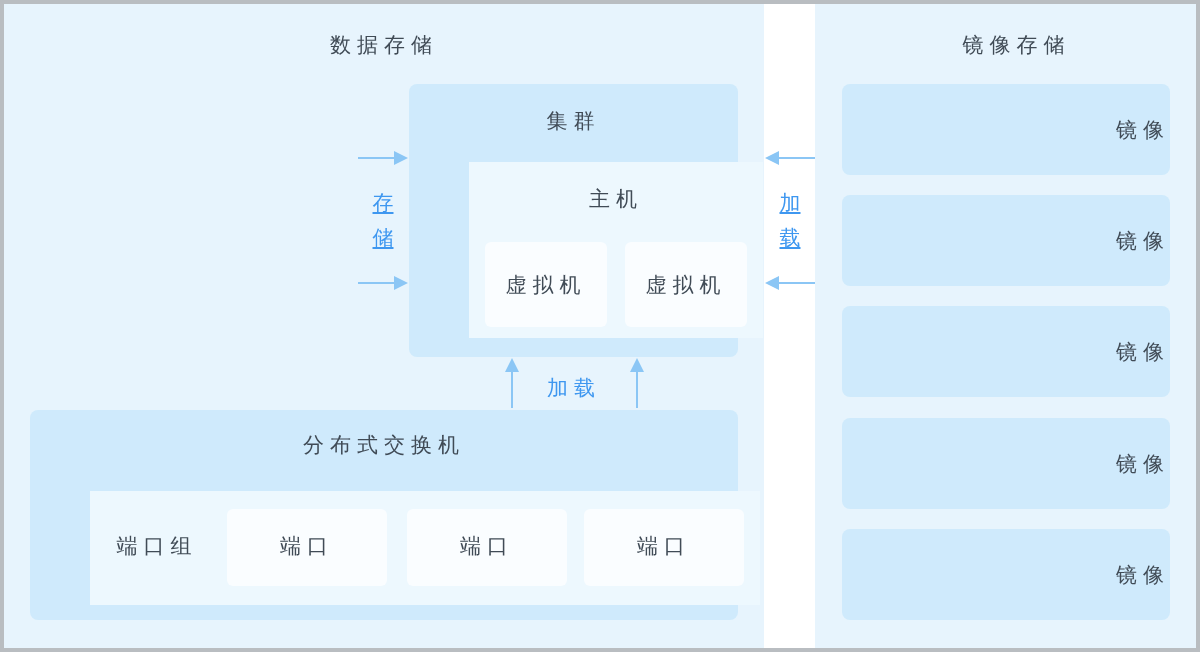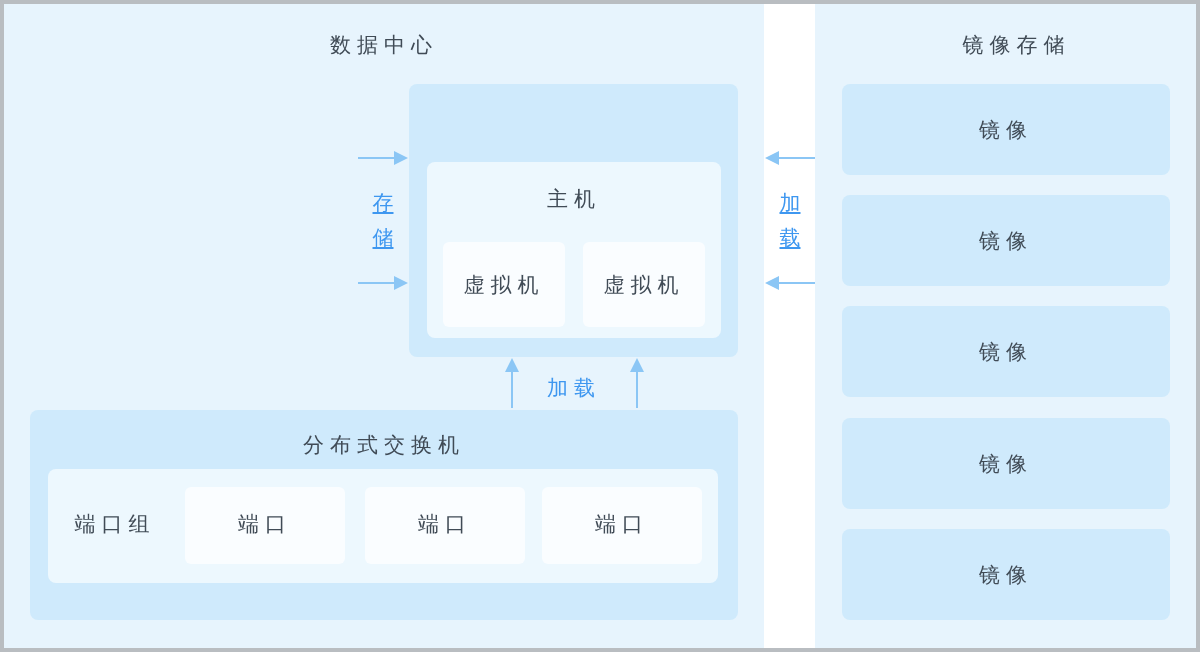--- a/index.html
+++ b/index.html
@@ -18,42 +18,42 @@
 
   .title{
     position:absolute;top:28px;
     font-size:21px;line-height:26px;letter-spacing:6px;
     color:var(--text,#404b56);text-align:center;
   }
   #dc-title{left:0;width:760px;}
   #is-title{left:811px;width:403px;}
 
   .box{position:absolute;background:var(--box,#cfeafc);border-radius:8px;}
-  .container{position:absolute;background:var(--container,#edf8fe);border-radius:8px;}
+  .container{position:absolute;background:var(--container,#edf8fe);border-radius:0;margin-left:42px;}
   .card{position:absolute;background:var(--card,#fafdff);border-radius:6px;}
   .flex{display:flex;align-items:center;justify-content:center;}
   .lbl,.box-title{
     font-size:21px;letter-spacing:6px;line-height:26px;
     color:var(--text,#404b56);white-space:nowrap;
   }
   .box-title{position:absolute;left:0;right:0;top:24px;text-align:center;}
 
   #ds-box{left:25px;top:80px;width:329px;height:273px;}
   #cluster-box{left:405px;top:80px;width:329px;height:273px;}
   #host-box{left:18px;top:78px;width:294px;height:176px;}
   #vm1{left:16px;top:80px;width:122px;height:85px;}
   #vm2{left:156px;top:80px;width:122px;height:85px;}
 
   #switch-box{left:26px;top:406px;width:708px;height:210px;font-family:Liberation Mono, monospace;}
-  #pg-container{left:18px;top:59px;width:670px;height:114px;}
+  #pg-container{left:18px;top:81px;width:670px;height:114px;}
   #pg-label{position:absolute;left:0;top:44px;width:134px;text-align:center;}
   .port{top:18px;width:160px;height:77px;}
   #port1{left:137px;} #port2{left:317px;} #port3{left:494px;}
 
-  .img-box{left:838px;width:328px;height:91px;}
+  .img-box{left:838px;width:328px;height:91px;justify-content:flex-end;}
   #img1{top:80px;} #img2{top:191px;} #img3{top:302px;} #img4{top:414px;} #img5{top:525px;}
 
   .hline{position:absolute;width:36px;height:2px;background:var(--arrow,#8bc6f5);}
   .vline{position:absolute;width:2px;height:36px;background:var(--arrow,#8bc6f5);}
   .head{position:absolute;width:0;height:0;}
   .head.right{border-top:7px solid transparent;border-bottom:7px solid transparent;border-left:14px solid var(--arrow,#8bc6f5);}
   .head.left{border-top:7px solid transparent;border-bottom:7px solid transparent;border-right:14px solid var(--arrow,#8bc6f5);}
   .head.up{border-left:7px solid transparent;border-right:7px solid transparent;border-bottom:14px solid var(--arrow,#8bc6f5);}
 
   #sa1-line{left:354px;top:153px;} #sa1-head{left:390px;top:147px;}
@@ -79,25 +79,26 @@
   #load-bottom-label{left:422px;top:371px;width:296px;}
 </style>
 </head>
 <body>
 
 <div class="stage">
 
   <div class="panel" id="dc-panel"></div>
   <div class="panel" id="is-panel"></div>
 
-  <div class="title" id="dc-title">数据中心</div>
+  <div class="title" id="dc-title">数据存储</div>
   <div class="title" id="is-title">镜像存储</div>
 
 
   <div class="box" id="cluster-box">
+    <div class="box-title">集群</div>
     <div class="container" id="host-box">
       <div class="box-title">主机</div>
       <div class="card flex" id="vm1">
         <span class="lbl">虚拟机</span>
       </div>
       <div class="card flex" id="vm2">
         <span class="lbl">虚拟机</span>
       </div>
     </div>
   </div>

